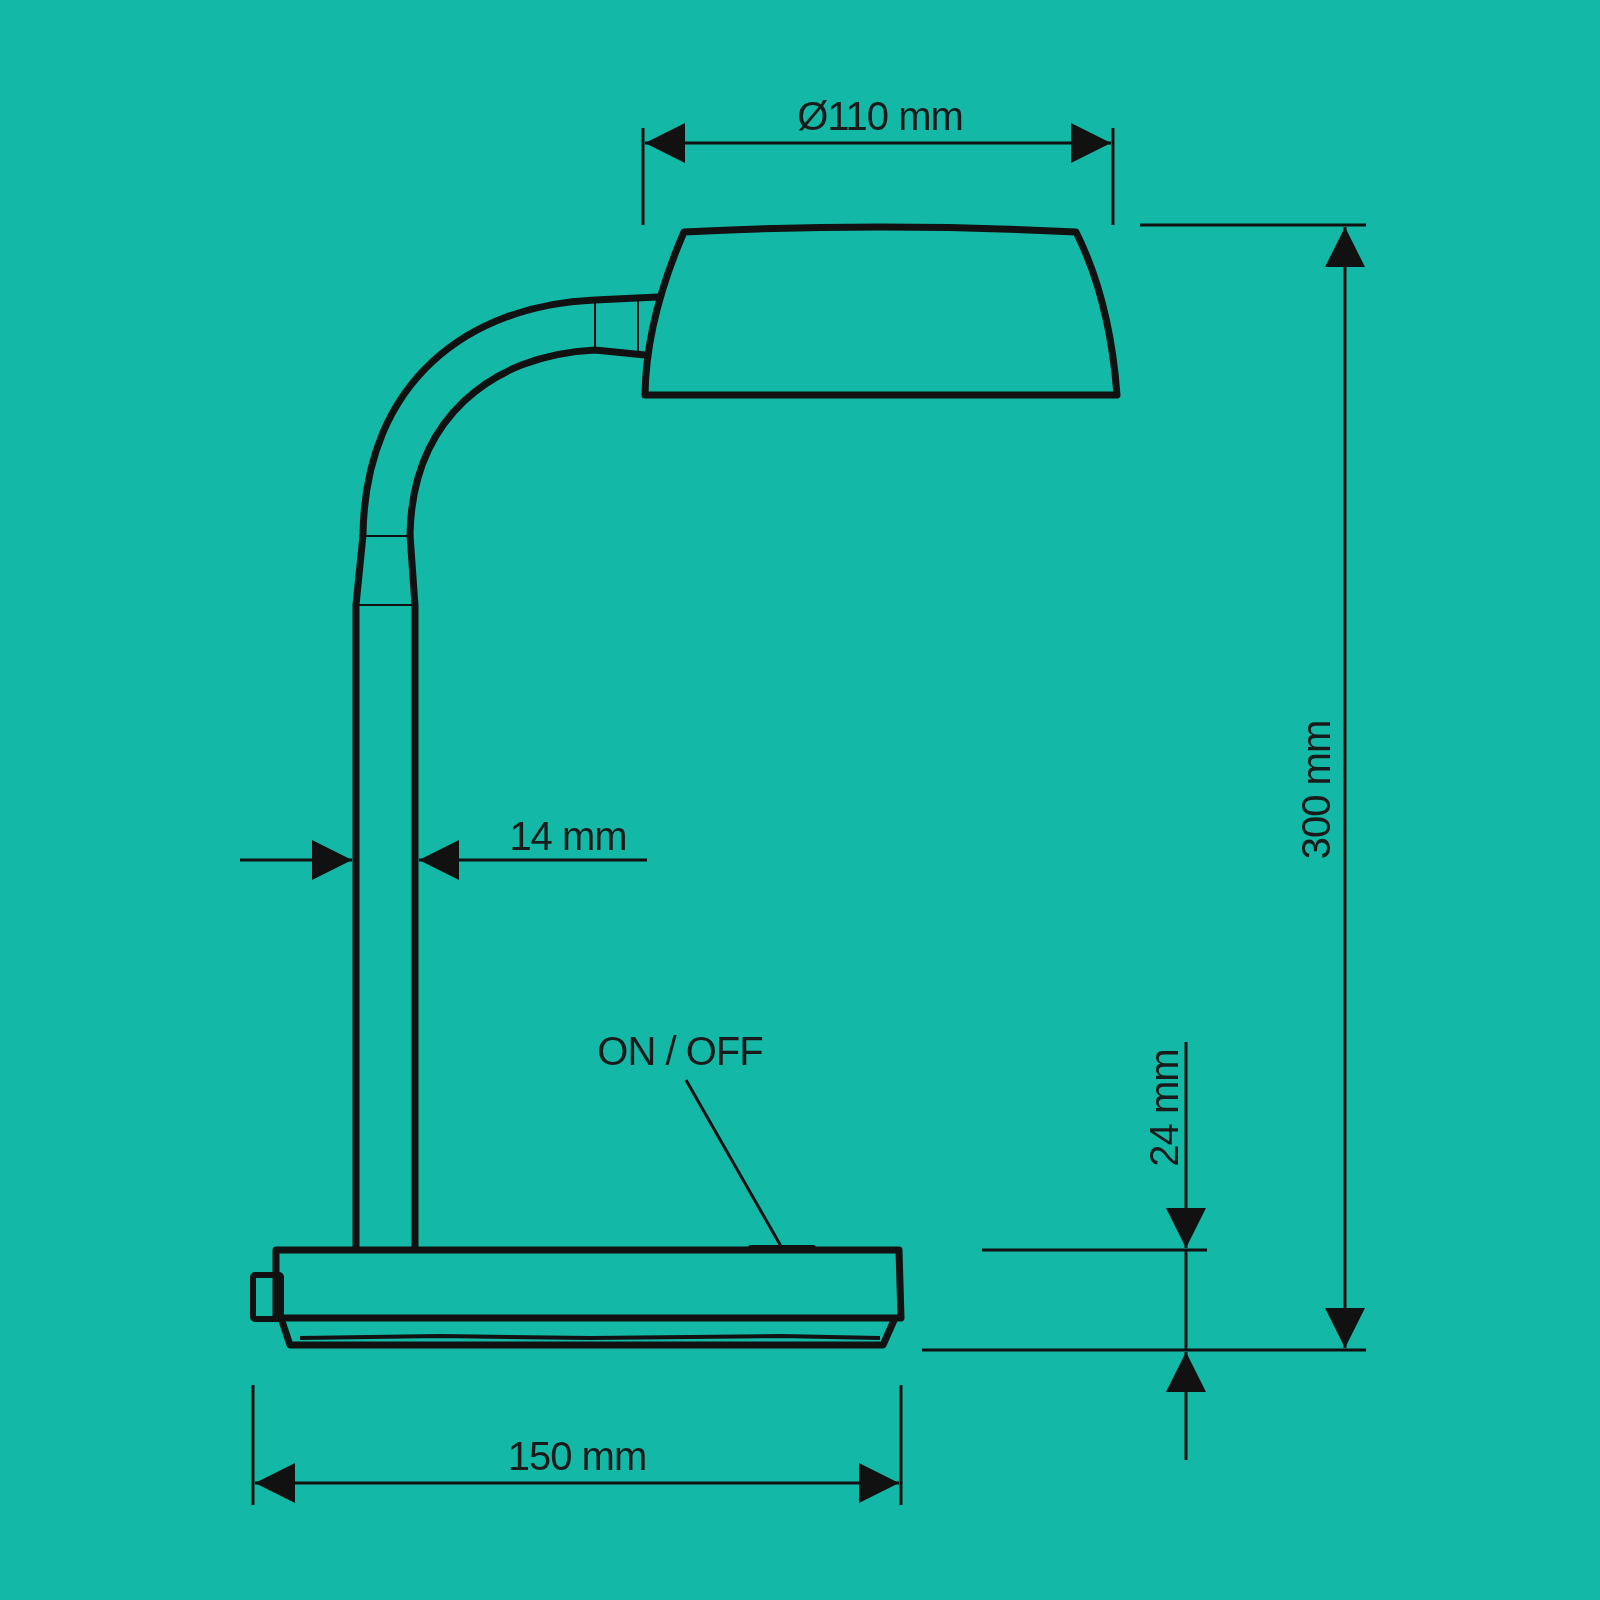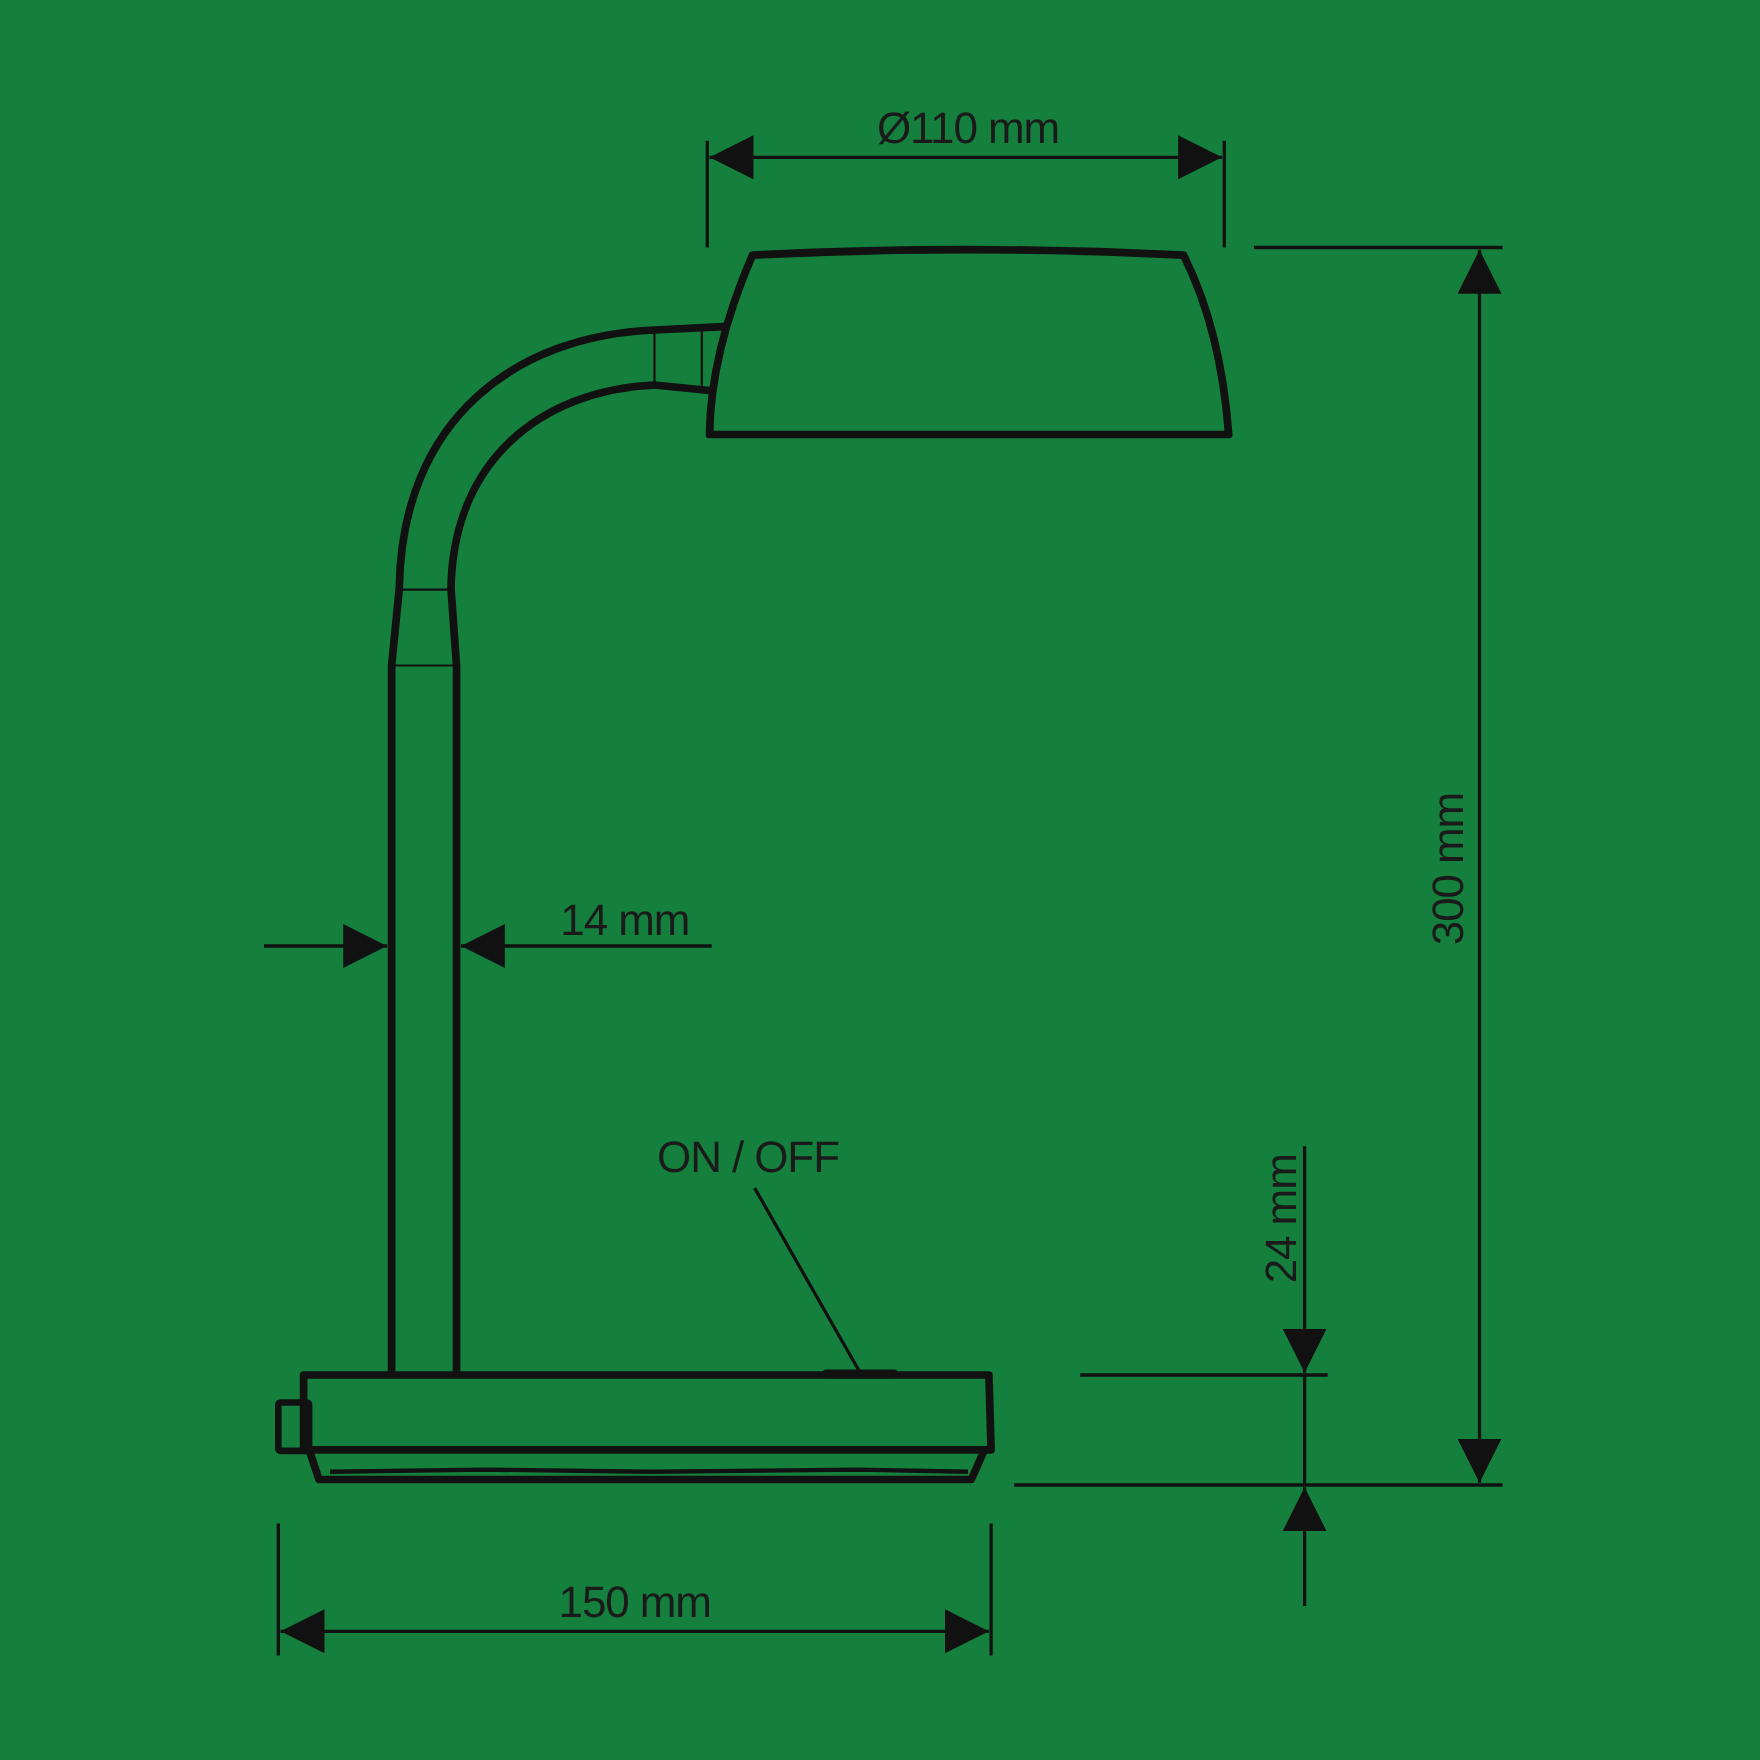--- a/index.html
+++ b/index.html
@@ -1,16 +1,16 @@
 <!DOCTYPE html>
 <html><head>
 <meta charset="utf-8">
 <style>
   html,body{margin:0;padding:0;background:#ffffff;}
-  #canvas{position:relative;width:1600px;height:1600px;background:#15803d;overflow:hidden;}
+  #canvas{position:relative;width:1600px;height:1600px;background:#14b8a6;overflow:hidden;}
   svg{position:absolute;left:0;top:0;}
   .lbl{font-family:"Liberation Sans","DejaVu Sans",sans-serif;font-size:40px;fill:#1a1a1a;letter-spacing:-1px;}
 </style>
 </head>
 <body>
 
 <div id="canvas">
 <svg width="1600" height="1600" viewBox="0 0 1600 1600">
   <defs>
     <marker id="arr" viewBox="0 0 40 40" refX="40" refY="20" markerWidth="40" markerHeight="40" orient="auto-start-reverse" markerUnits="userSpaceOnUse">

